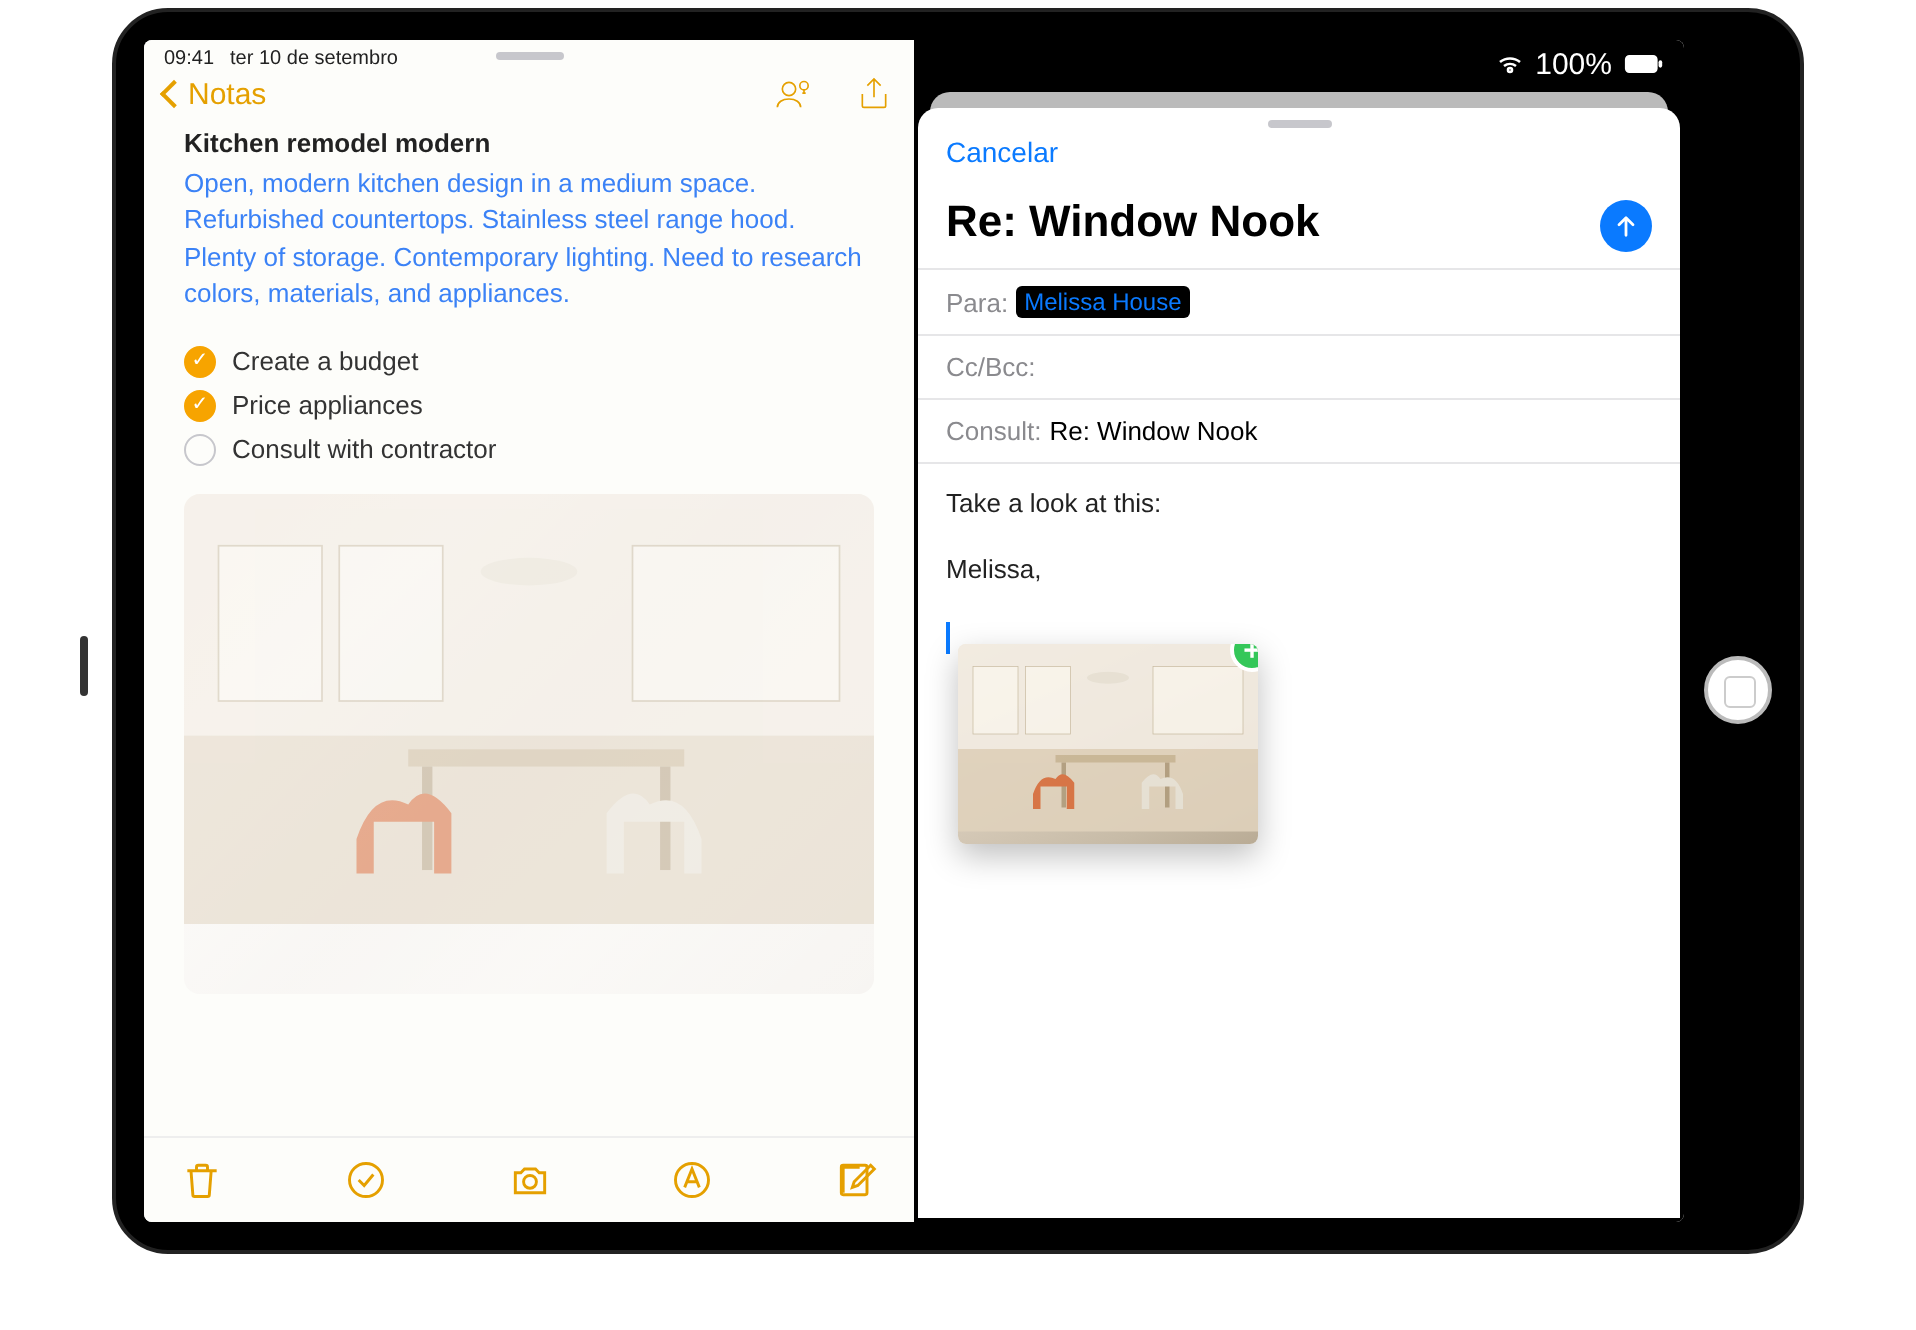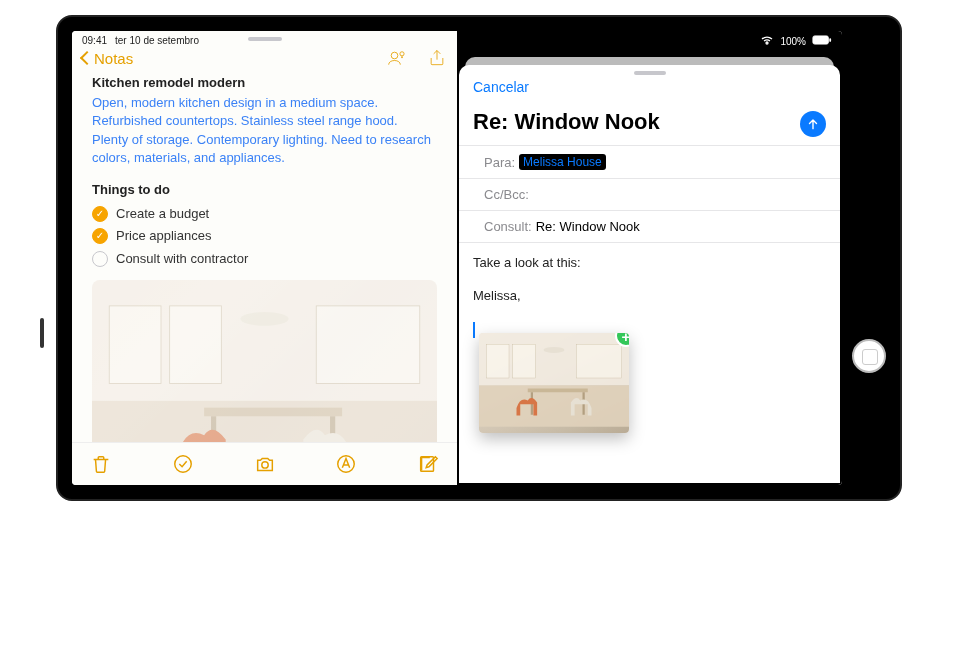--- a/index.html
+++ b/index.html
@@ -5,24 +5,24 @@
   * { box-sizing: border-box; margin: 0; padding: 0; }
   body {
     background: #fff;
     font-family: -apple-system, BlinkMacSystemFont, "Helvetica Neue", sans-serif;
     width: 958px; height: 665px;
     overflow: hidden;
     position: relative;
   }
   .device {
     position: absolute;
-    top: 15px; left: 56px;
-    width: 846px; height: 486px;
+    top: 4px; left: 56px;
+    width: 846px; height: 623px;
     border: 2px solid #222;
-    border-radius: 16px;
+    border-radius: 28px;
     background: #000;
     overflow: hidden;
   }
   .home-indicator {
     position: absolute;
     top: 322px; right: 14px;
     width: 34px; height: 34px;
     border: 2px solid #bbb;
     border-radius: 50%;
     background: #fff;
@@ -182,21 +182,21 @@
     background: #fff;
     border-radius: 10px 10px 0 0;
     display: flex; flex-direction: column;
   }
   .status-right-dark {
     position: absolute;
     top: 4px; right: 10px;
     display: flex; gap: 6px;
     align-items: center;
     color: #fff;
-    font-size: 10px;
+    font-size: 15px;
   }
   .sheet-grabber {
     width: 32px; height: 4px;
     background: #c7c7cc;
     border-radius: 3px;
     margin: 6px auto 2px auto;
   }
   .mail-header {
     display: flex;
     align-items: flex-start;
@@ -217,21 +217,21 @@
     color: #fff;
   }
   .mail-subject-h {
     font-size: 22px;
     font-weight: 700;
     color: #000;
     padding: 6px 14px 10px 14px;
   }
   .mail-row {
     border-top: 0.5px solid #e6e6e8;
-    padding: 8px 25px;
+    padding: 8px 14px;
     font-size: 13px;
     display: flex;
     align-items: center;
     gap: 4px;
   }
   .mail-row .label { color: #8a8a8e; }
   .recipient-chip {
     color: #0a7aff;
     background: #000000;
     border-radius: 3px;
@@ -314,21 +314,20 @@
             <svg viewBox="0 0 24 24">
                 <path class="orange" d="M12 3v11M8 7l4-4 4 4M5 12v7a1 1 0 001 1h12a1 1 0 001-1v-7"></path>
               </svg>
           </div>
         </div>
       </div>
 
       <div class="note-body">
         <div class="note-title">Kitchen remodel modern</div>
         <div class="note-para">Open, modern kitchen design in a medium space. Refurbished countertops. Stainless steel range hood. Plenty of storage. Contemporary lighting. Need to research colors, materials, and appliances.</div>
-        <div class="note-sub">Things to do</div>
 
         <ul class="todo-list">
           <li class="todo-item">
             <span class="todo-circle checked">✓</span>
             <span>Create a budget</span>
           </li>
           <li class="todo-item">
             <span class="todo-circle checked">✓</span>
             <span>Price appliances</span>
           </li>

